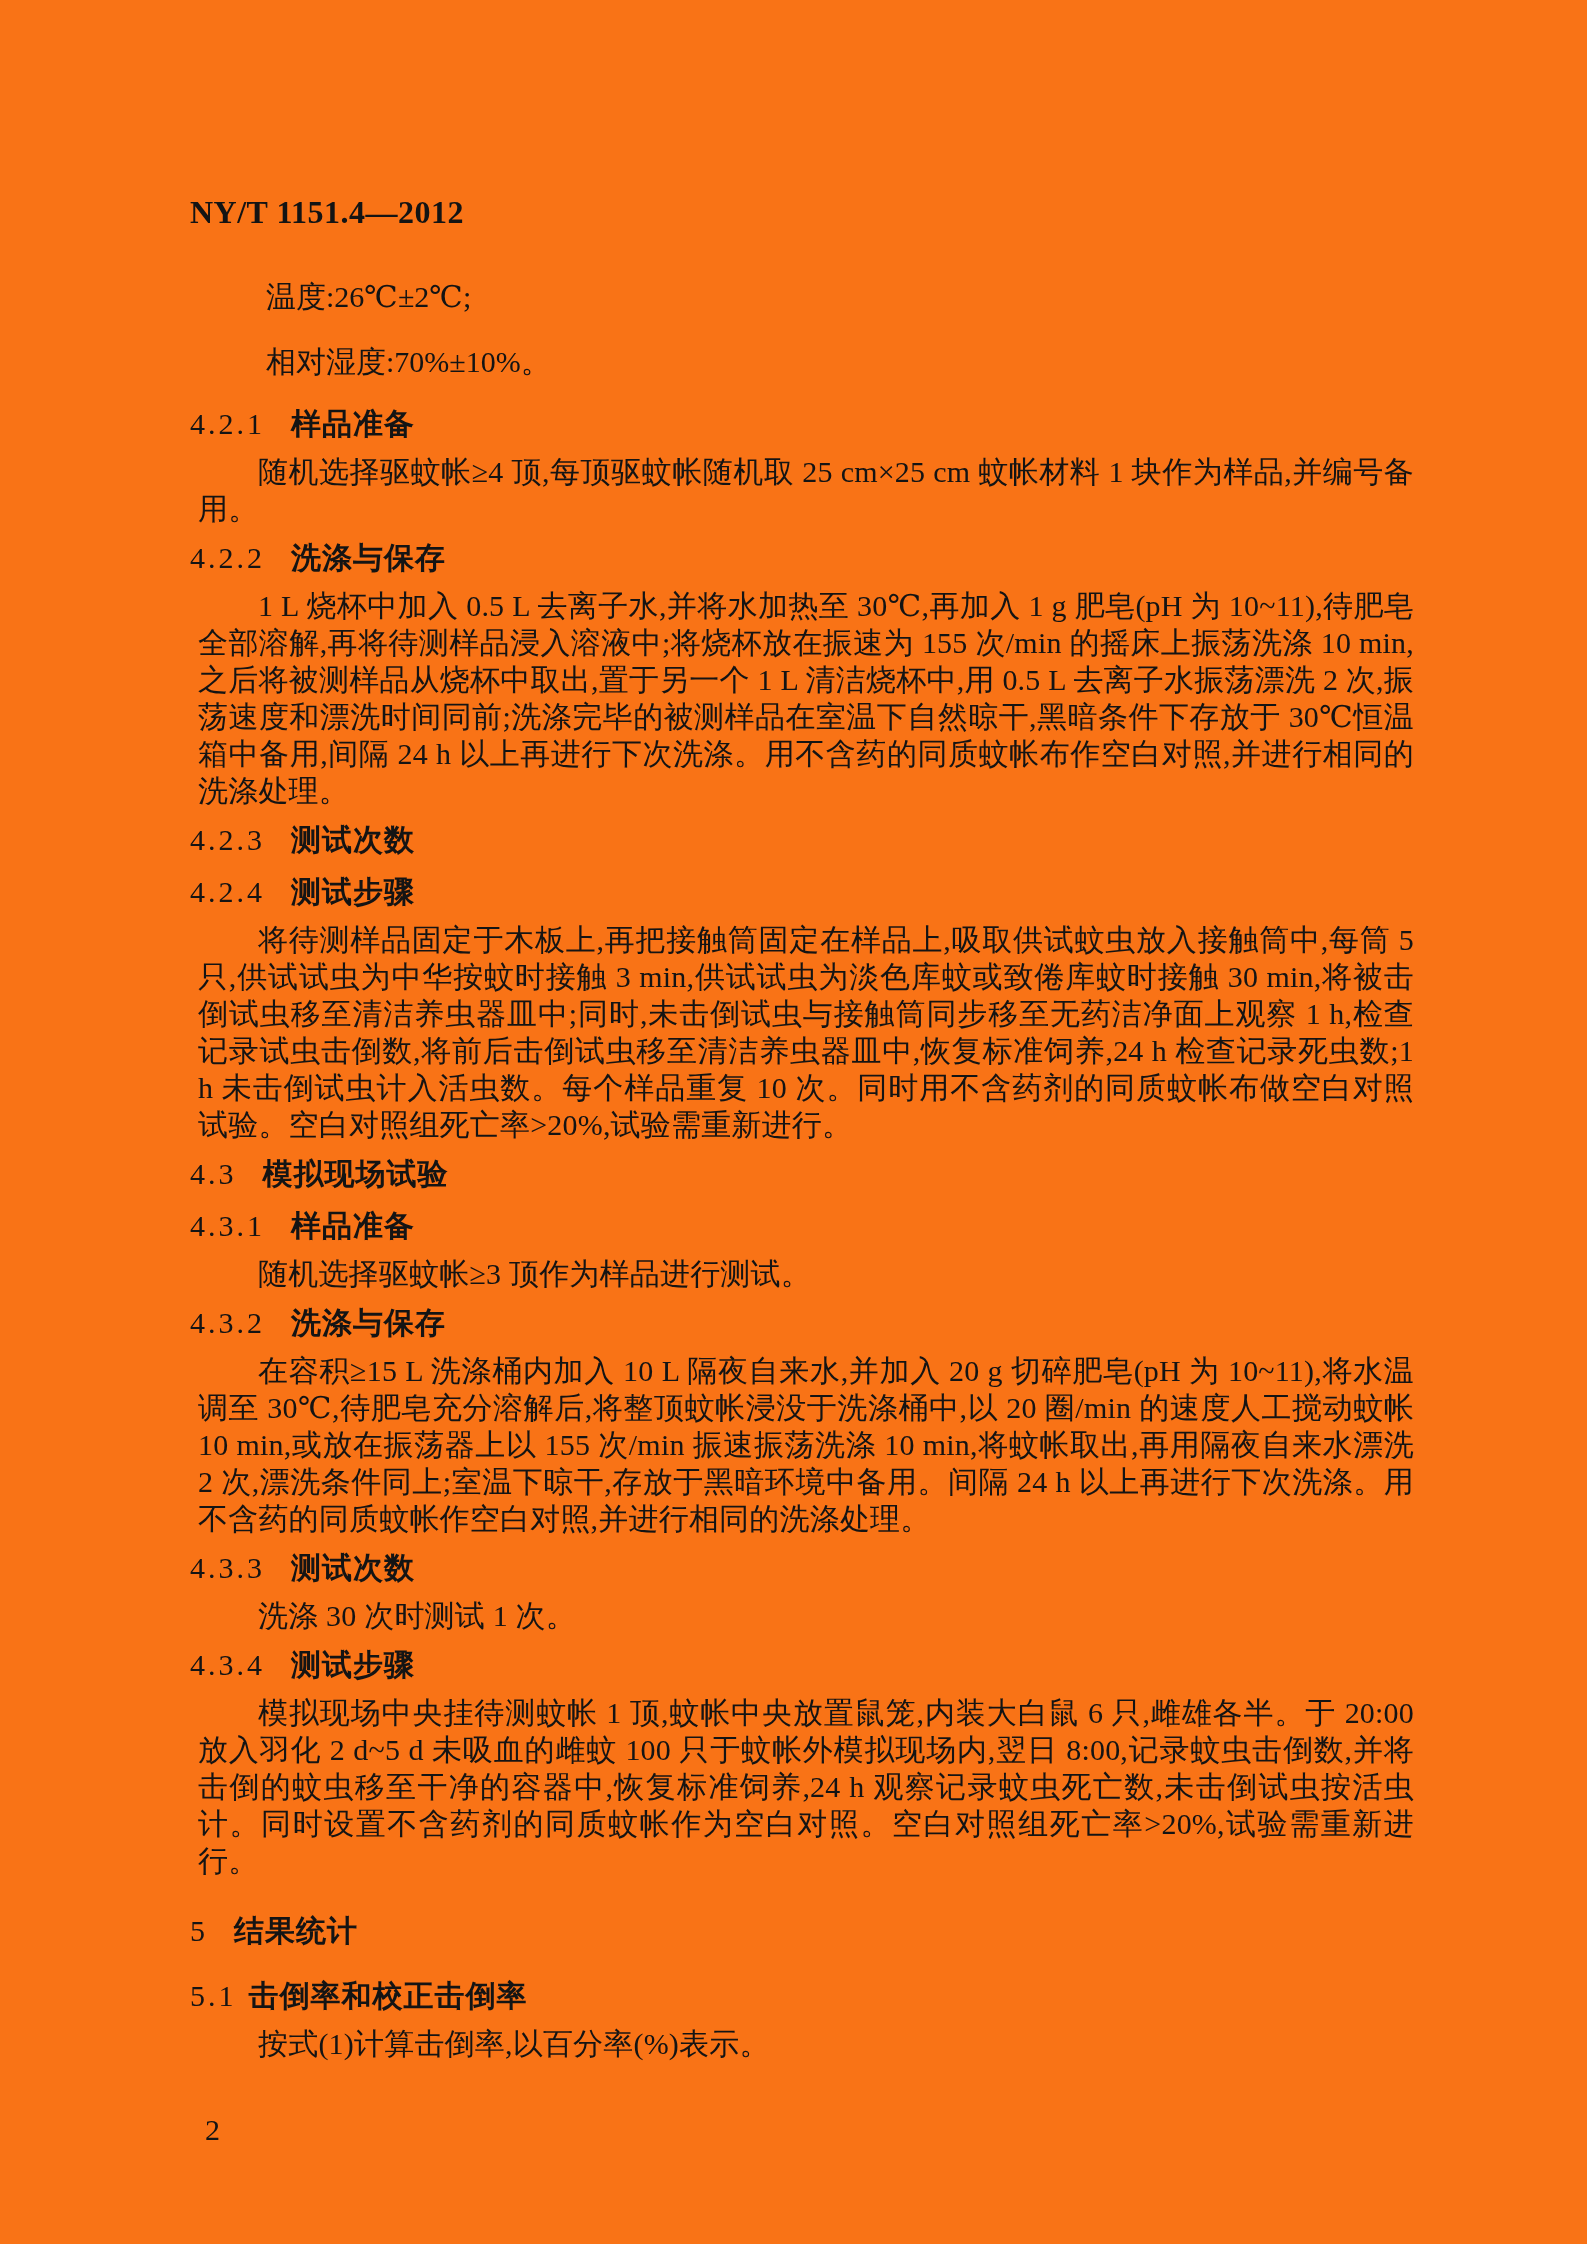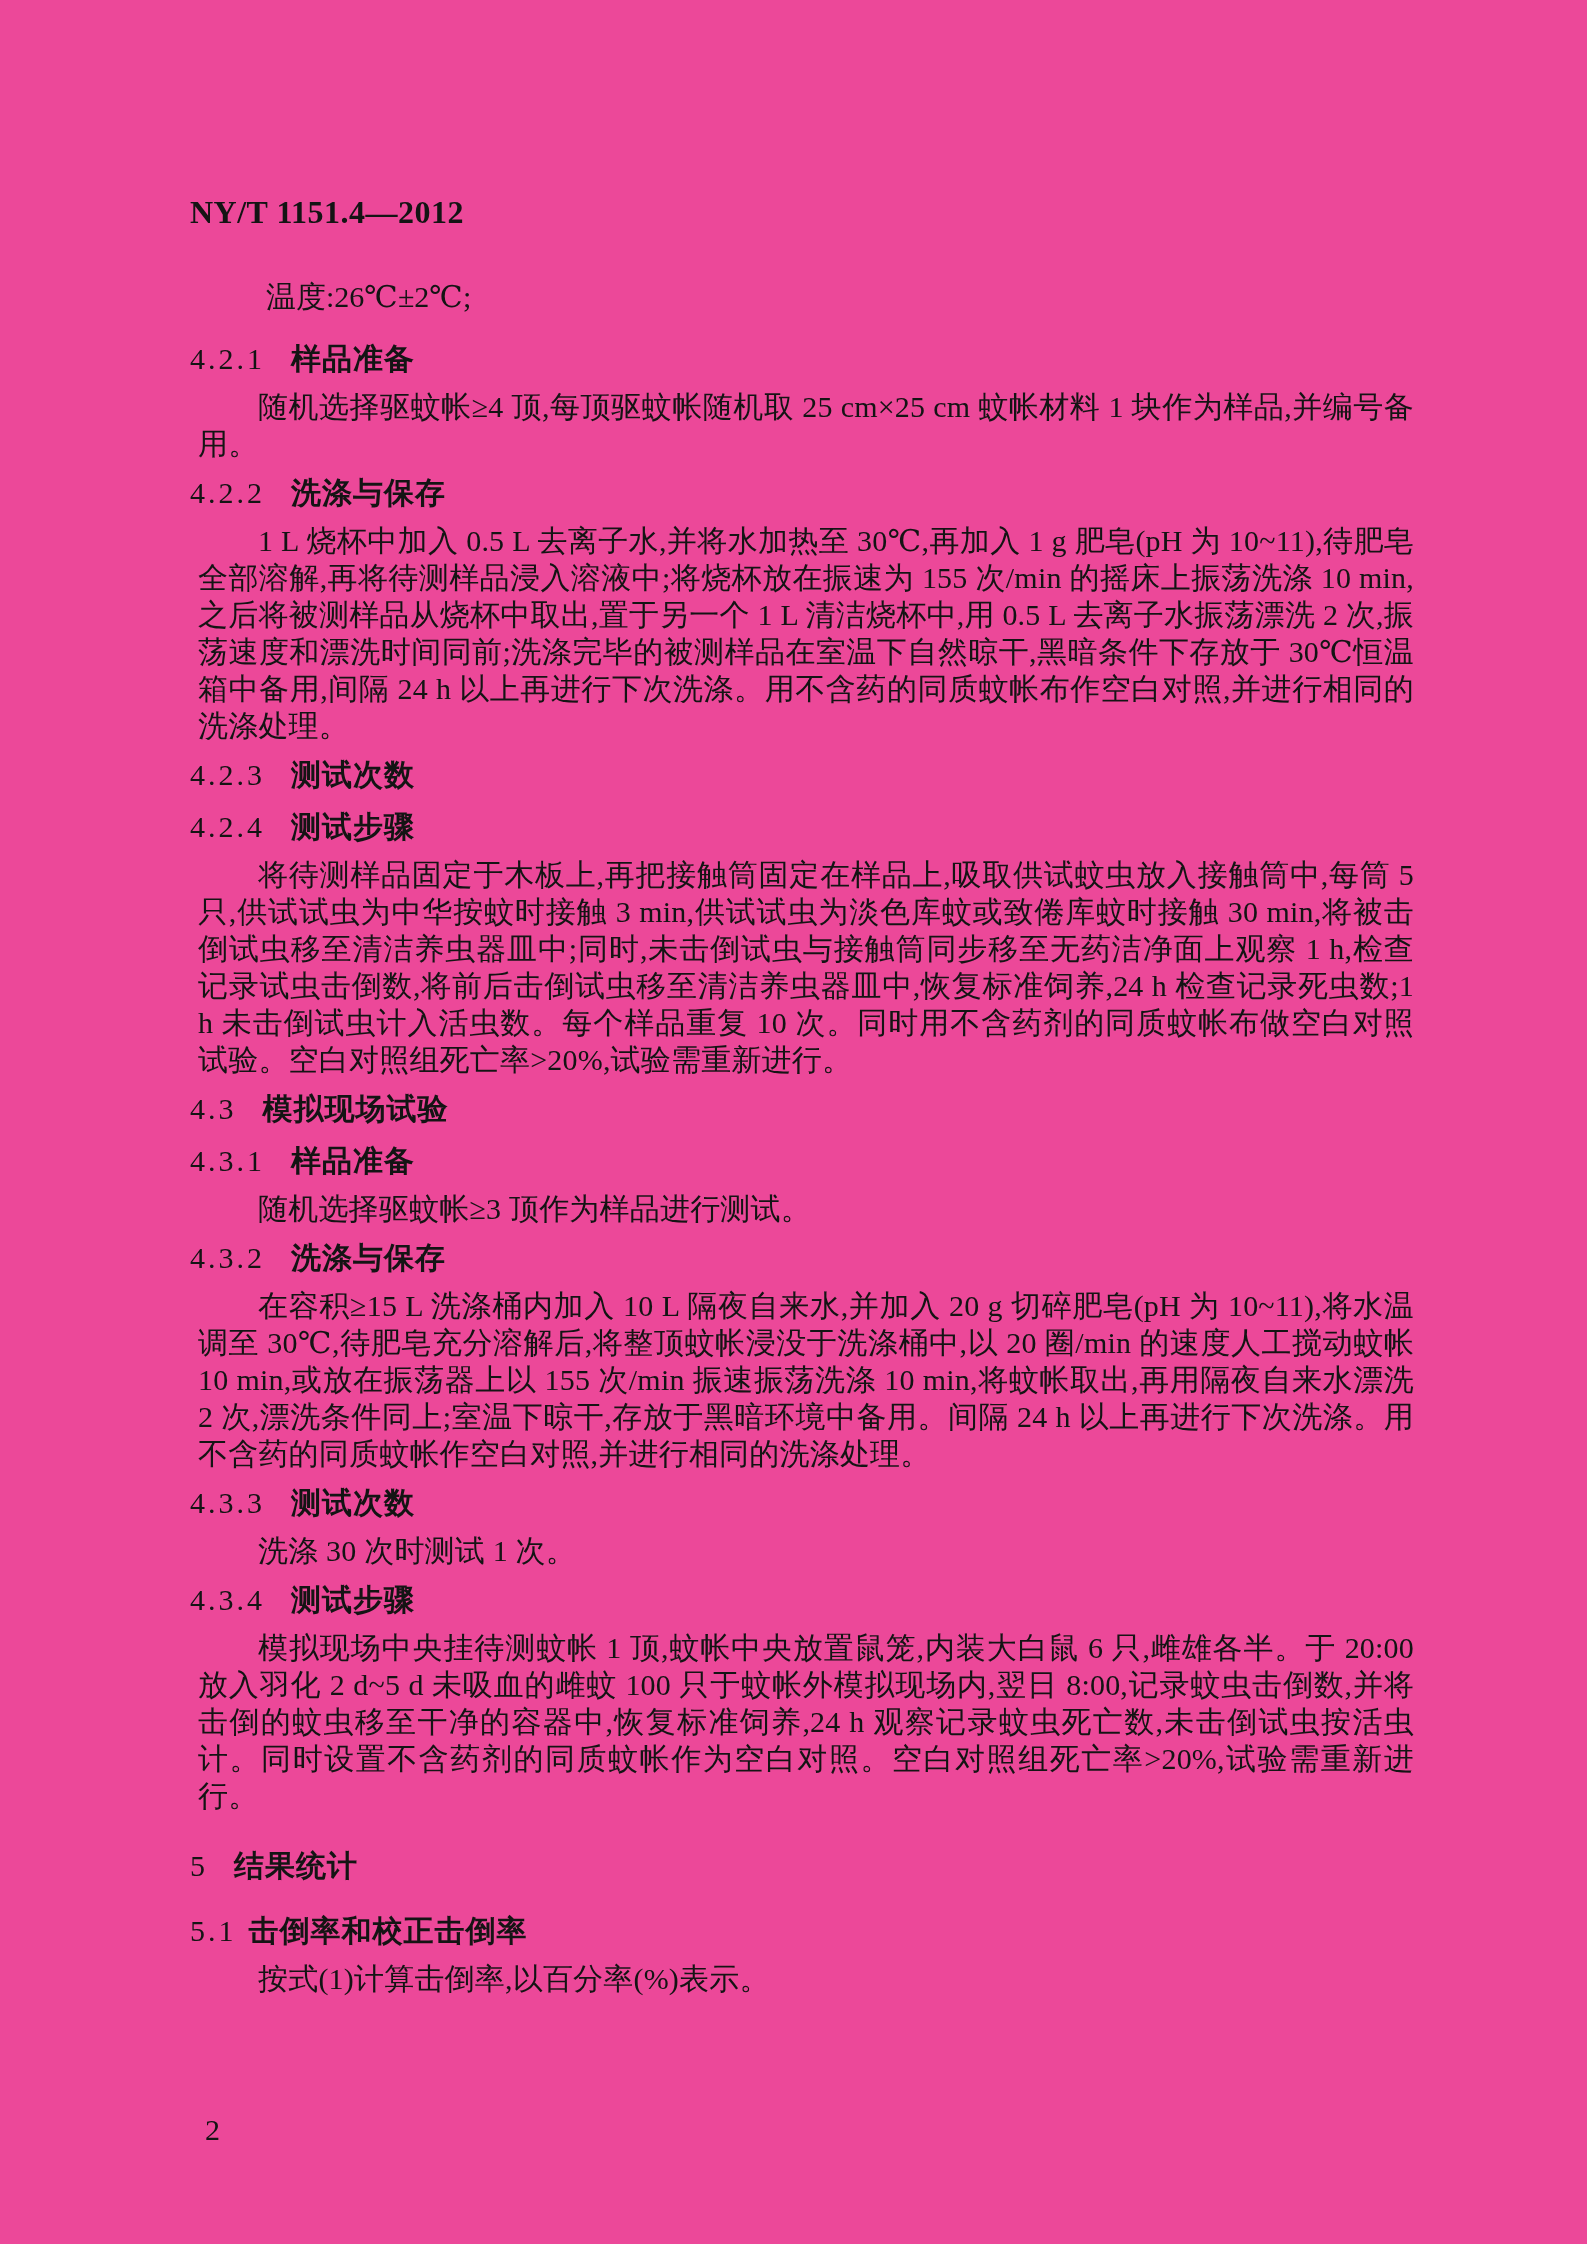--- a/index.html
+++ b/index.html
@@ -5,21 +5,21 @@
   html, body {
     margin: 0;
     padding: 0;
     background: #e8e8e8;
   }
   .page {
     position: relative;
     width: 1587px;
     height: 2244px;
     margin: 0 auto;
-    background: #ec4899;
+    background: #f97316;
     color: #141414;
     font-family: "Liberation Serif", "DejaVu Serif", serif;
     overflow: hidden;
     box-sizing: border-box;
     padding: 192px 165px 0 190px;
   }
   .std-code {
     font-size: 32px;
     font-weight: 700;
     letter-spacing: 0.5px;
@@ -78,20 +78,21 @@
 </style>
 </head>
 <body>
 
 <div class="page">
 
   <div class="std-code">NY/T 1151.4—2012</div>
 
   <div class="conds">
     <p class="cond-line">温度:26℃±2℃;</p>
+    <p class="cond-line">相对湿度:70%±10%。</p>
   </div>
 
 
   <div class="heading">
     <span class="num">4.2.1</span>
     <span class="ttl">样品准备</span>
   </div>
   <p class="para">随机选择驱蚊帐≥4 顶,每顶驱蚊帐随机取 25 cm×25 cm 蚊帐材料 1 块作为样品,并编号备用。</p>
 
   <div class="heading">

